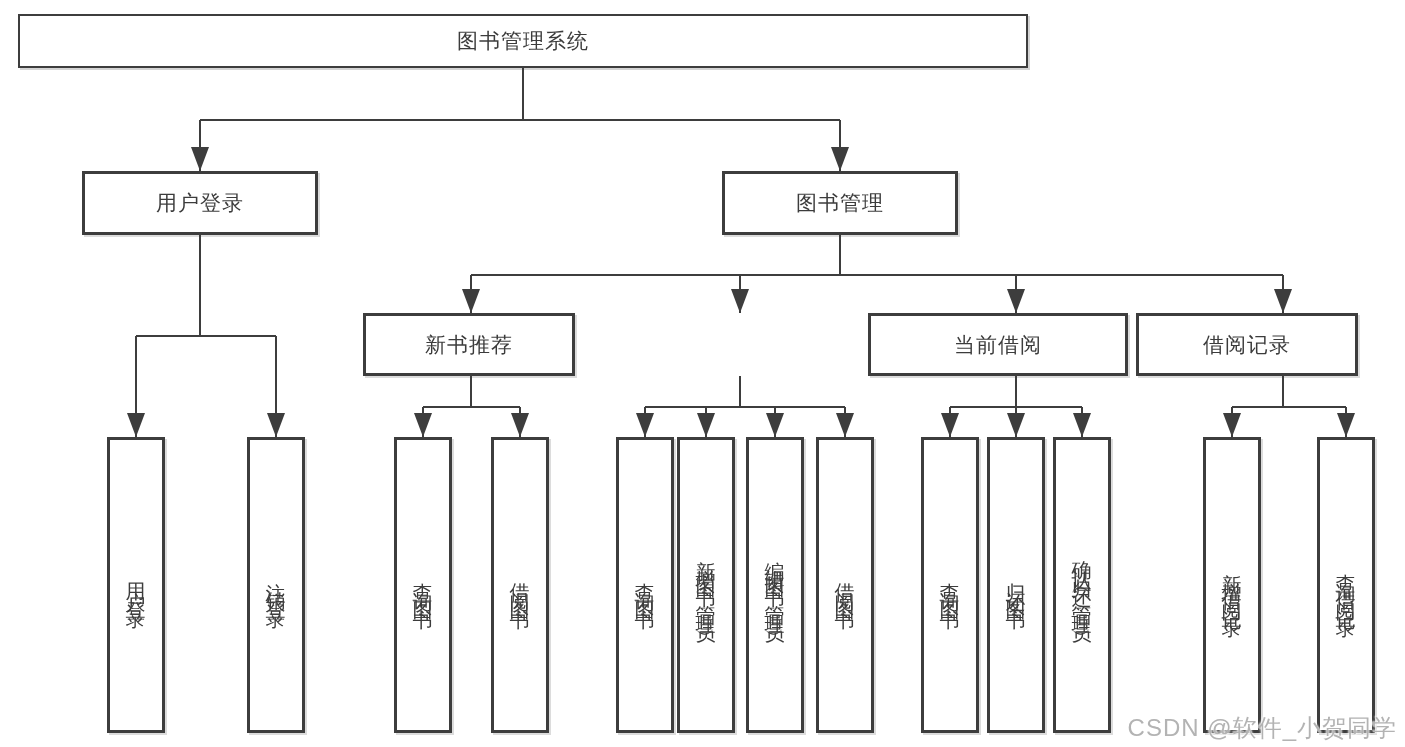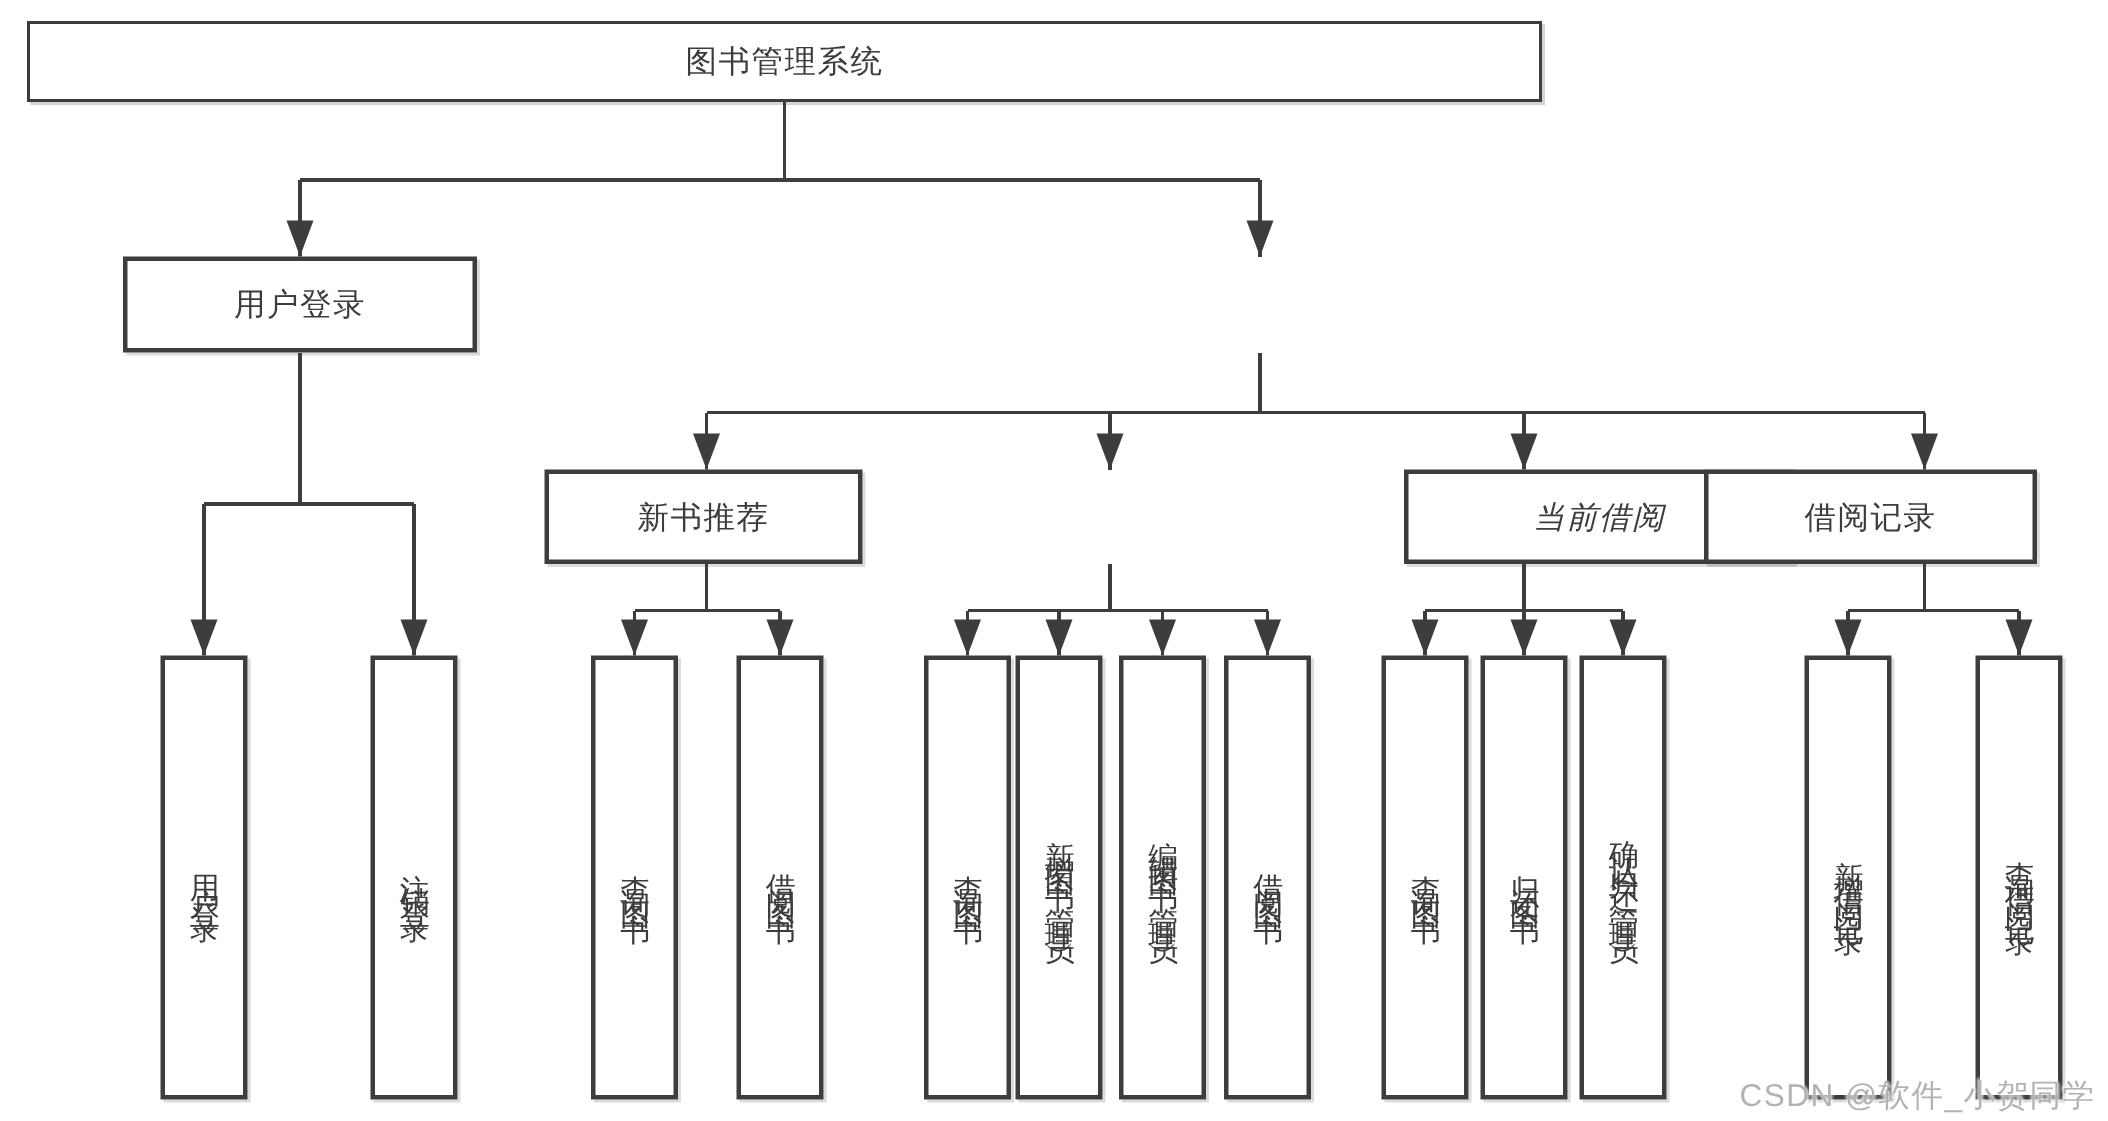--- a/index.html
+++ b/index.html
@@ -34,21 +34,21 @@
     writing-mode:vertical-lr;
     text-orientation:mixed;
     font-size:20px;
     line-height:1.1;
     letter-spacing:9px;
     white-space:nowrap;
   }
   .watermark{
     position:absolute;
     right:8px;bottom:3px;
-    font-size:21px;
+    font-size:24px;
     color:var(--watermark-color);
     text-shadow:1px 1px 2px #ffffff,-1px -1px 2px #ffffff;
     letter-spacing:1px;
     z-index:5;
     pointer-events:none;
     white-space:nowrap;
   }
 </style>
 </head>
 <body>
@@ -74,25 +74,28 @@
       M1223 413 H1241 L1232 437 Z M1337 413 H1355 L1346 437 Z"></path>
   </svg>
 
   <div class="box root" style="left:18px;top:14px;width:1010px;height:54px;">
     <span class="hlabel">图书管理系统</span>
   </div>
 
   <div class="box" style="left:82px;top:171px;width:236px;height:64px;">
     <span class="hlabel">用户登录</span>
   </div>
+  <div class="box" style="left:722px;top:171px;width:236px;height:64px;">
+    <span class="hlabel">图书管理</span>
+  </div>
 
   <div class="box" style="left:363px;top:313px;width:212px;height:63px;">
     <span class="hlabel">新书推荐</span>
   </div>
-  <div class="box" style="left:936px;top:313px;width:260px;height:63px;font-style:italic;">
+  <div class="box" style="left:868px;top:313px;width:260px;height:63px;">
     <span class="hlabel">当前借阅</span>
   </div>
   <div class="box" style="left:1136px;top:313px;width:222px;height:63px;">
     <span class="hlabel">借阅记录</span>
   </div>
 
   <div class="box leaf" style="left:107px;top:437px;width:58px;height:296px;">
     <span class="vlabel">用户登录</span>
   </div>
   <div class="box leaf" style="left:247px;top:437px;width:58px;height:296px;">

